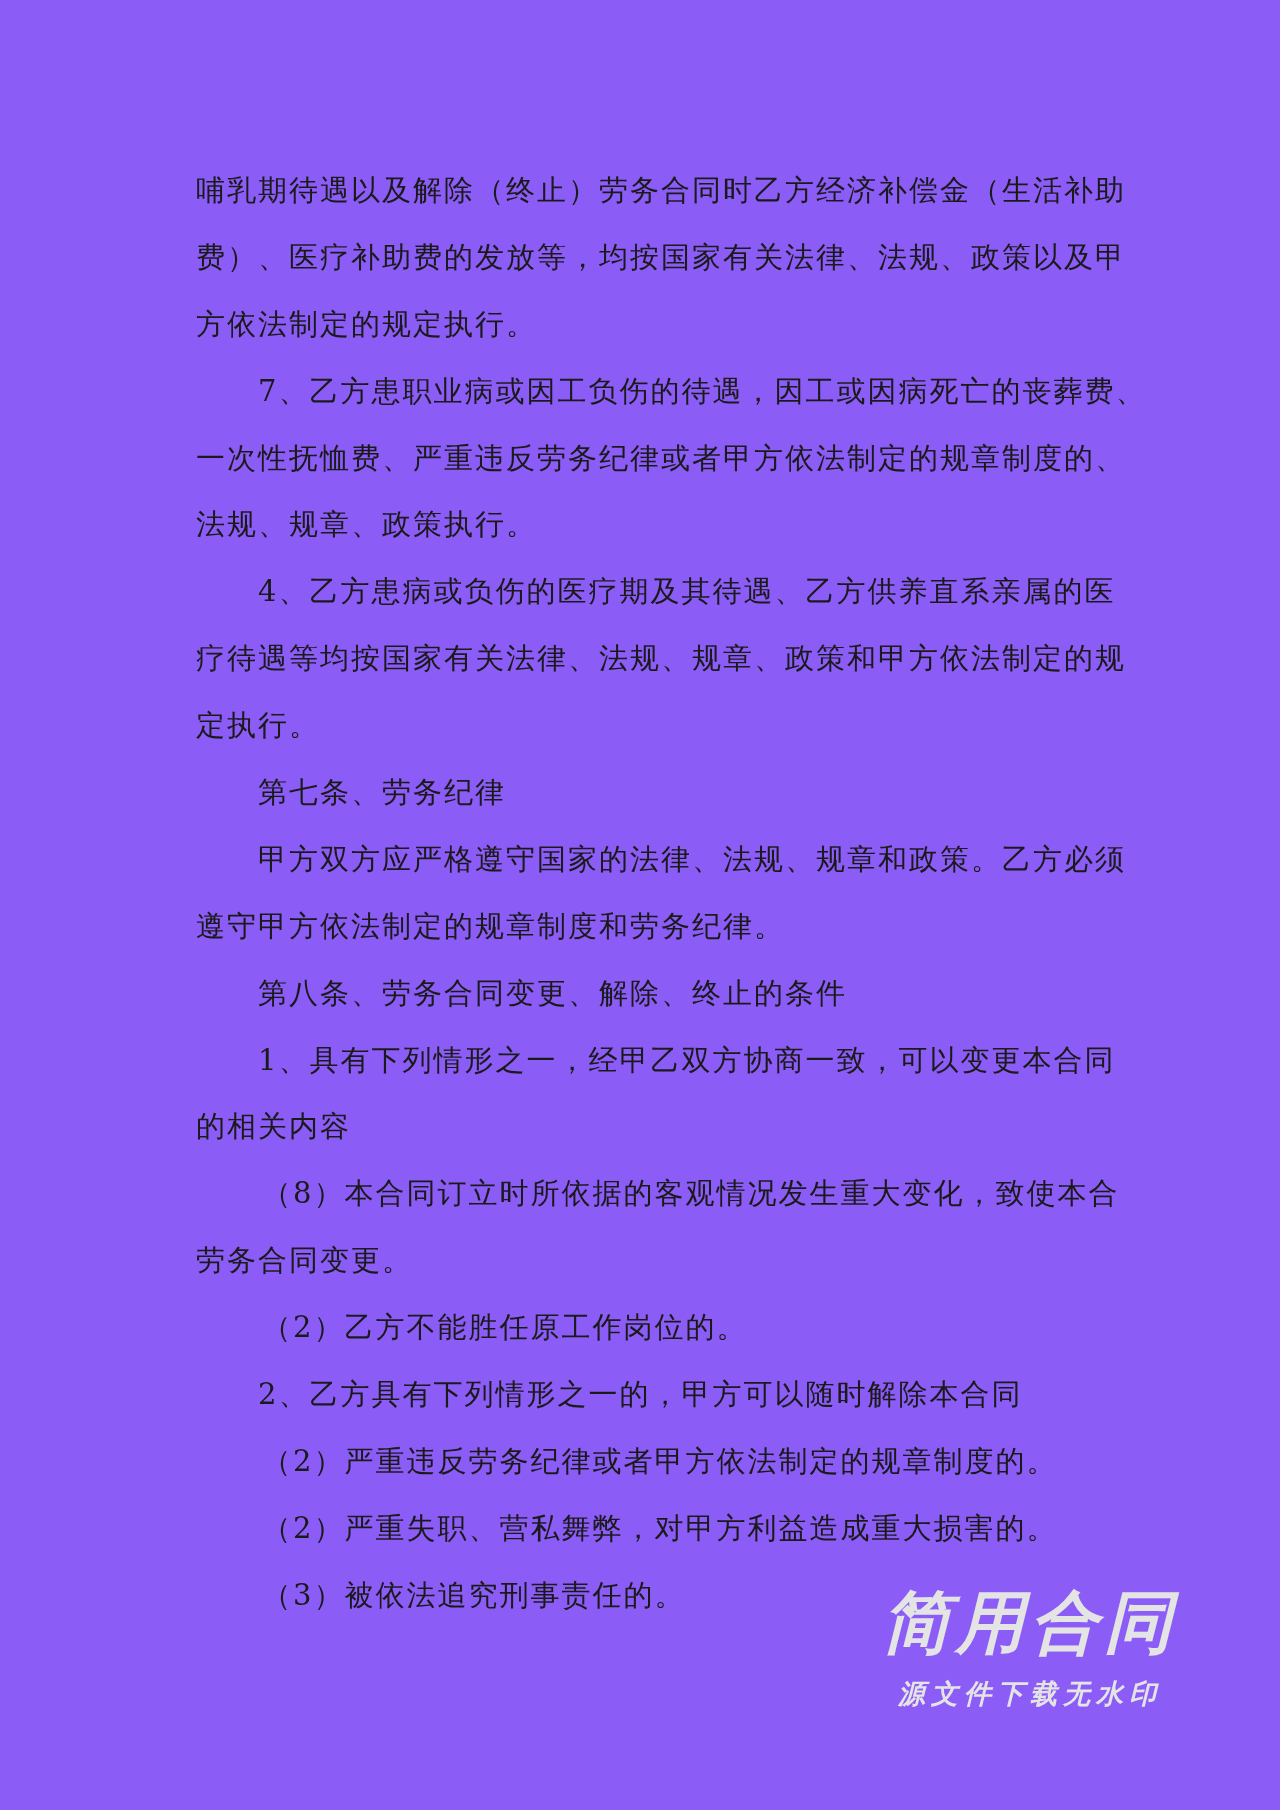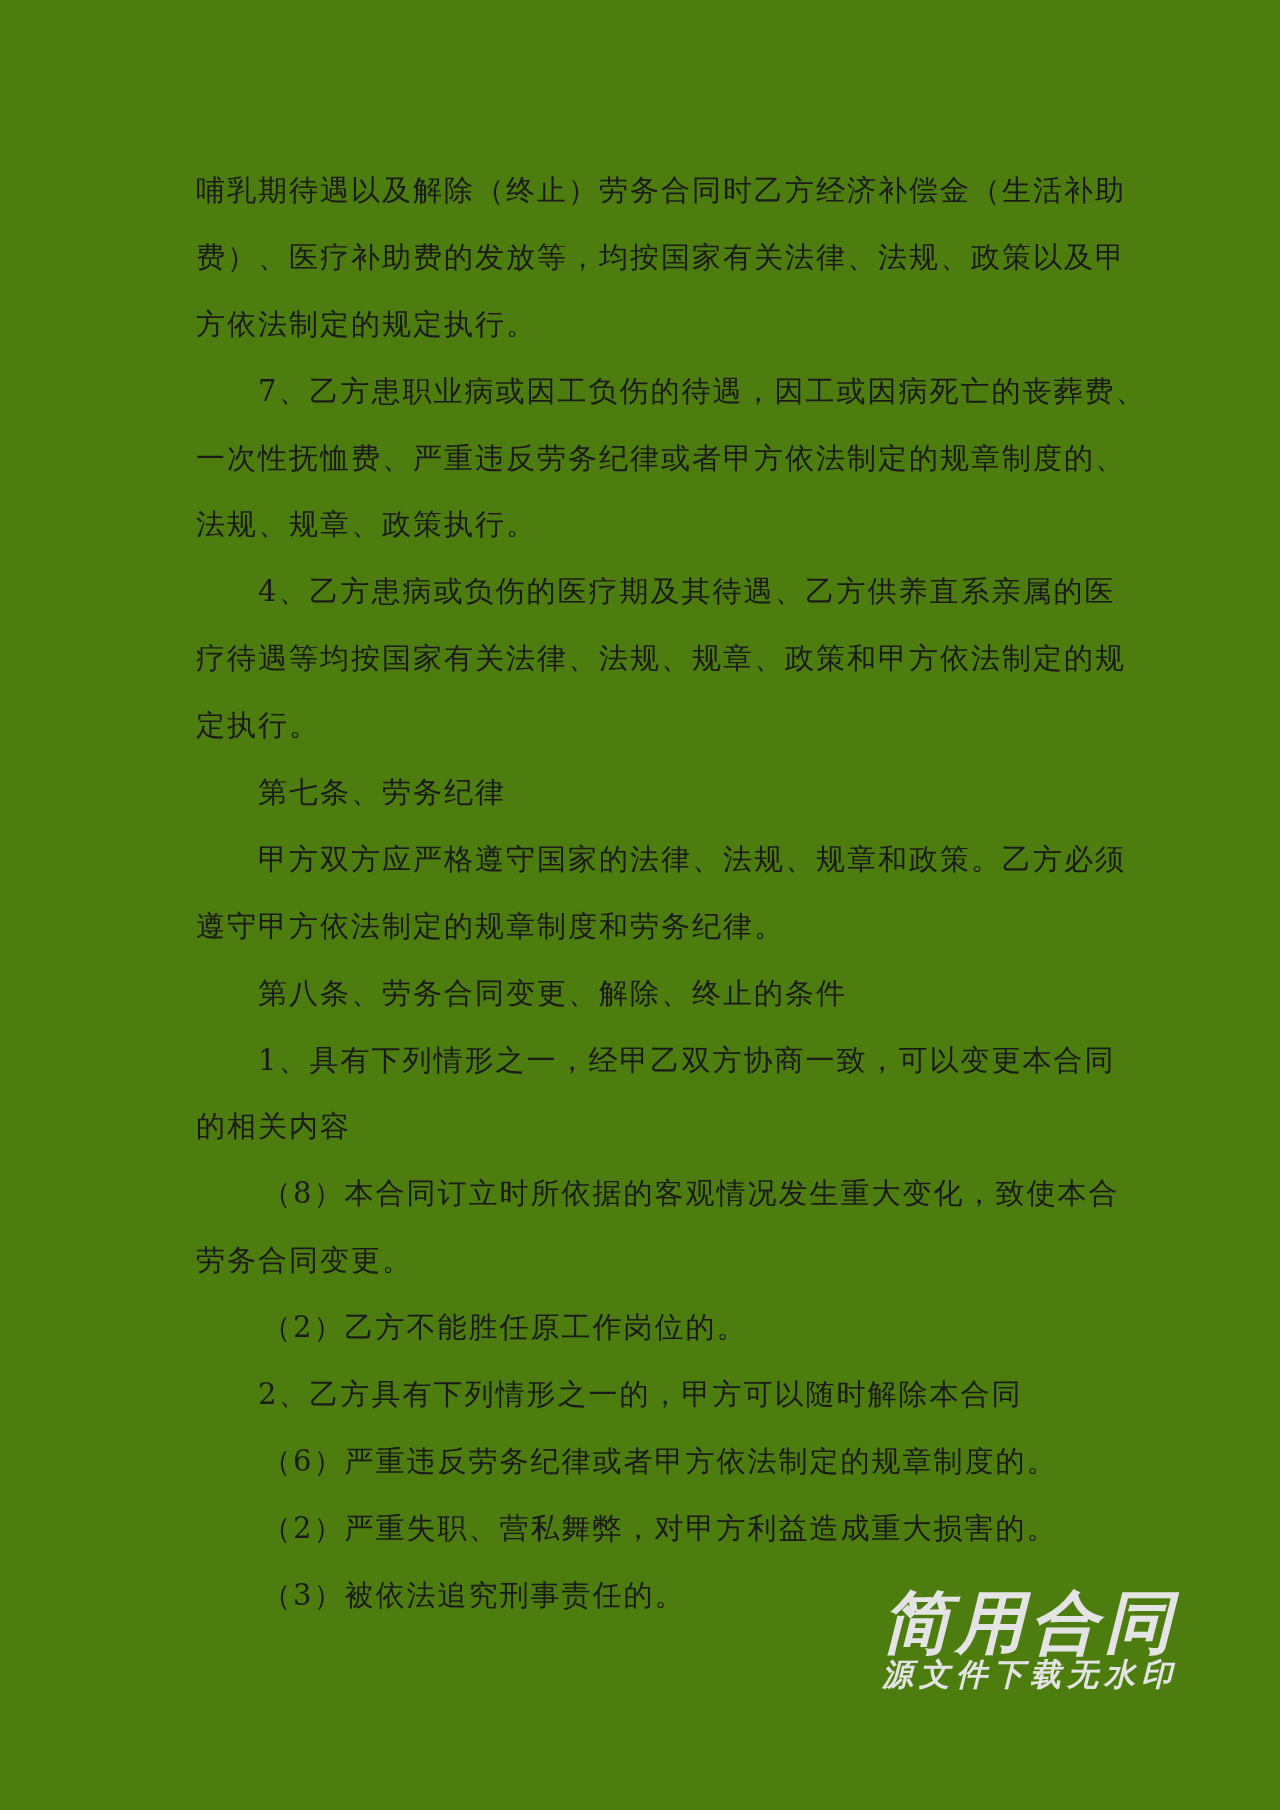--- a/index.html
+++ b/index.html
@@ -11,21 +11,21 @@
     width: 1280px;
     height: 1810px;
     position: relative;
     overflow: hidden;
   }
   .page {
     position: absolute;
     left: 0; top: 0;
     width: 1280px;
     height: 1810px;
-    background: #4d7c0f;
+    background: #8b5cf6;
   }
   .body-text {
     position: absolute;
     left: 196px;
     top: 157px;
     width: 900px;
     font-family: "DejaVu Serif", "Liberation Serif", serif;
     font-size: 29px;
     letter-spacing: 2px;
     line-height: 66.9px;
@@ -51,24 +51,26 @@
   }
   .wm-title {
     display: block;
     font-size: 68px;
     line-height: 70px;
     letter-spacing: 6px;
     white-space: nowrap;
   }
   .wm-sub {
     display: block;
-    font-size: 31px;
+    margin-top: 20px;
+    font-size: 27px;
     line-height: 32px;
     letter-spacing: 6px;
     white-space: nowrap;
+    font-family: Liberation Serif, serif;
   }
 </style>
 </head>
 <body>
 
 <div class="page">
   <div class="body-text">
     <span class="line">哺乳期待遇以及解除（终止）劳务合同时乙方经济补偿金（生活补助</span>
     <span class="line">费）、医疗补助费的发放等，均按国家有关法律、法规、政策以及甲</span>
     <span class="line">方依法制定的规定执行。</span>
@@ -81,21 +83,21 @@
     <span class="line indent">第七条、劳务纪律</span>
     <span class="line indent">甲方双方应严格遵守国家的法律、法规、规章和政策。乙方必须</span>
     <span class="line">遵守甲方依法制定的规章制度和劳务纪律。</span>
     <span class="line indent">第八条、劳务合同变更、解除、终止的条件</span>
     <span class="line indent">1、具有下列情形之一，经甲乙双方协商一致，可以变更本合同</span>
     <span class="line">的相关内容</span>
     <span class="line indent-paren">（8）本合同订立时所依据的客观情况发生重大变化，致使本合</span>
     <span class="line">劳务合同变更。</span>
     <span class="line indent-paren">（2）乙方不能胜任原工作岗位的。</span>
     <span class="line indent">2、乙方具有下列情形之一的，甲方可以随时解除本合同</span>
-    <span class="line indent-paren">（6）严重违反劳务纪律或者甲方依法制定的规章制度的。</span>
+    <span class="line indent-paren">（2）严重违反劳务纪律或者甲方依法制定的规章制度的。</span>
     <span class="line indent-paren">（2）严重失职、营私舞弊，对甲方利益造成重大损害的。</span>
     <span class="line indent-paren">（3）被依法追究刑事责任的。</span>
   </div>
 
   <div class="watermark">
     <span class="wm-title">简用合同</span>
     <span class="wm-sub">源文件下载无水印</span>
   </div>
 </div>
 

